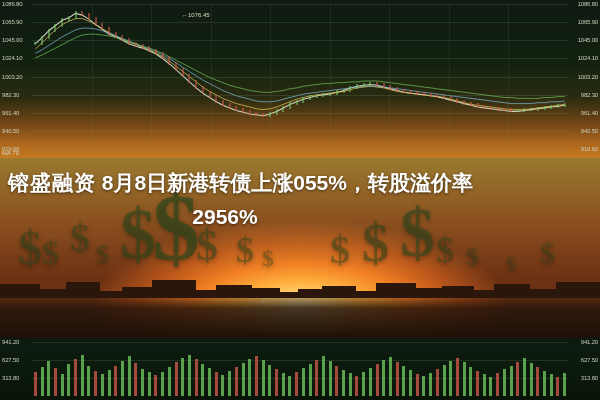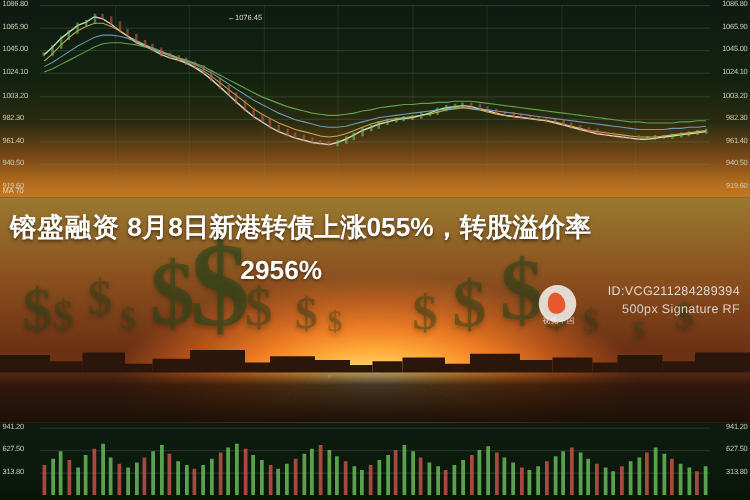--- a/index.html
+++ b/index.html
@@ -420,29 +420,20 @@
         <div class="skyline" style="left: 356px; width: 20px; height: 7px; bottom: 40px;"></div>
         <div class="skyline" style="left: 376px; width: 40px; height: 15px; bottom: 40px;"></div>
         <div class="skyline" style="left: 416px; width: 26px; height: 10px; bottom: 40px;"></div>
         <div class="skyline" style="left: 442px; width: 32px; height: 12px; bottom: 40px;"></div>
         <div class="skyline" style="left: 474px; width: 20px; height: 8px; bottom: 40px;"></div>
         <div class="skyline" style="left: 494px; width: 36px; height: 14px; bottom: 40px;"></div>
         <div class="skyline" style="left: 530px; width: 26px; height: 9px; bottom: 40px;"></div>
         <div class="skyline" style="left: 556px; width: 44px; height: 16px; bottom: 40px;"></div>
       </div>
 
-    <div class="wm">
-      <div class="wm-logo">
-        <div class="wm-circle"></div>
-        <div class="wm-cnleaf"></div>
-        <div class="wm-cn-text">视觉中国</div>
-      </div>
-      <div class="wm-id">ID:VCG211284289394</div>
-      <div class="wm-sig">500px Signature RF</div>
-    </div>
   </div>
 
   <div class="headline">
     <span class="lead">镕盛融资</span>
     <span>8月8日新港转债上涨055%，转股溢价率</span>
     <span class="line2">2956%</span>
   </div>
 
   <div class="chart-band-bottom">
     <div class="chart-inner-b" id="bot-chart-inner">

